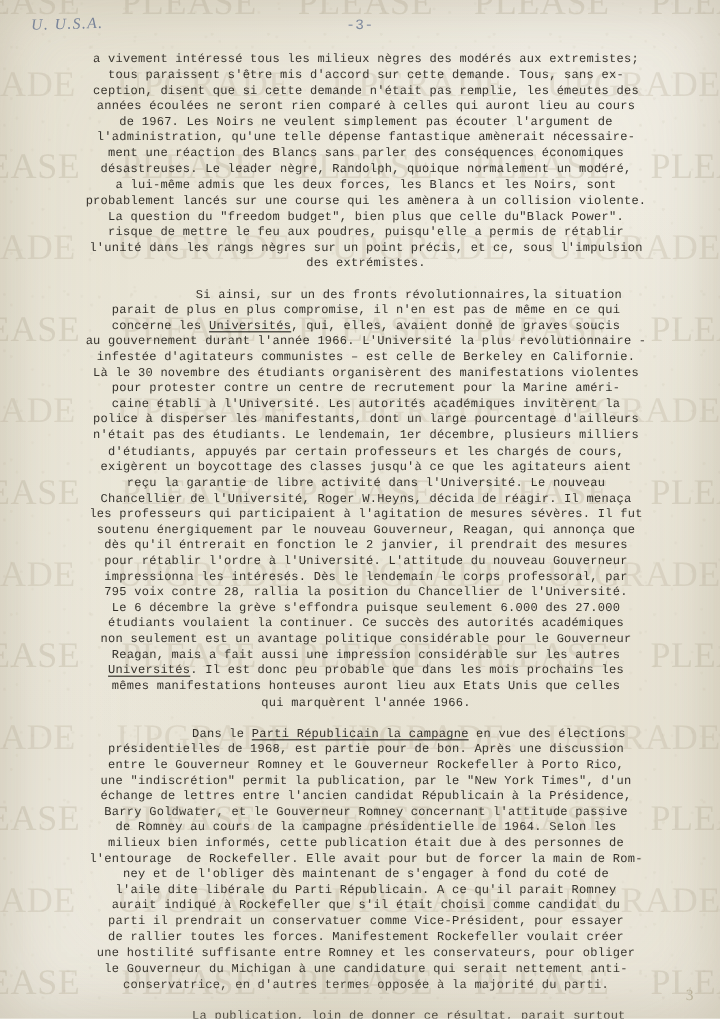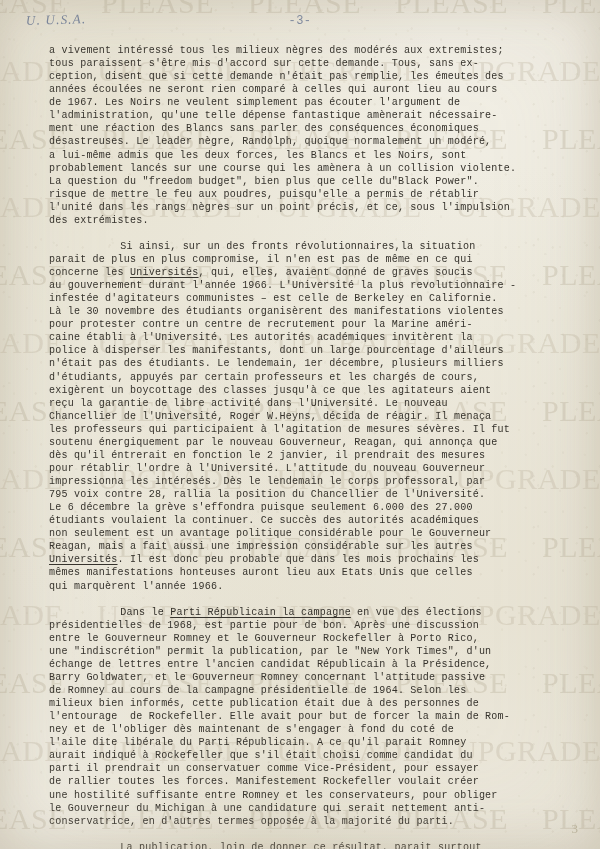--- a/index.html
+++ b/index.html
@@ -108,21 +108,21 @@
     width: 512px;
     z-index: 3;
     font-family: "Liberation Mono", "DejaVu Sans Mono", monospace;
     font-size: 10.05px;
     line-height: 13.06px;
     color: #35322c;
     letter-spacing: .02em;
     white-space: pre-wrap;
     text-rendering: optimizeLegibility;
   }
-  .para { margin: 0; }
+  .para { margin: 0; text-align: center; }
   .para + .para { margin-top: 13.06px; }
   .para .indent { display: inline-block; width: 7.1em; }
   .u { text-decoration: underline; text-underline-offset: 1.5px; }
 
   #folio-bottom {
     position: absolute;
     right: 22px;
     bottom: 12px;
     z-index: 4;
     font-family: "Liberation Serif", serif;

